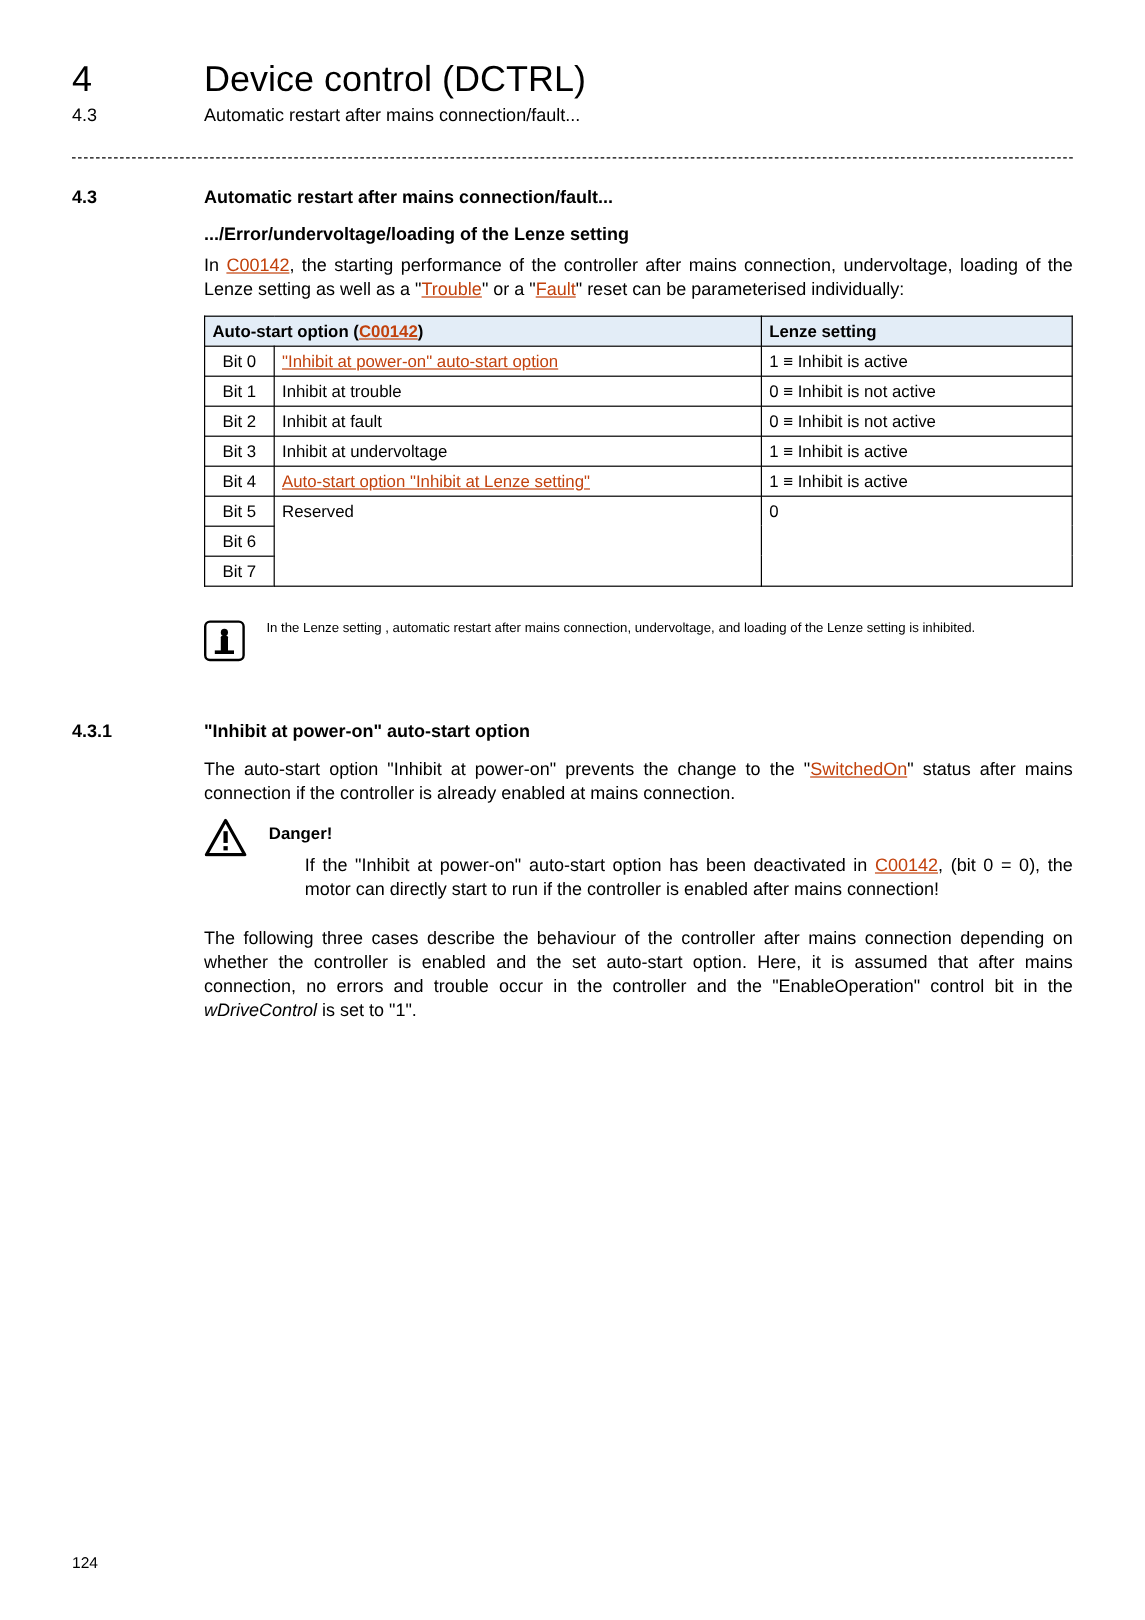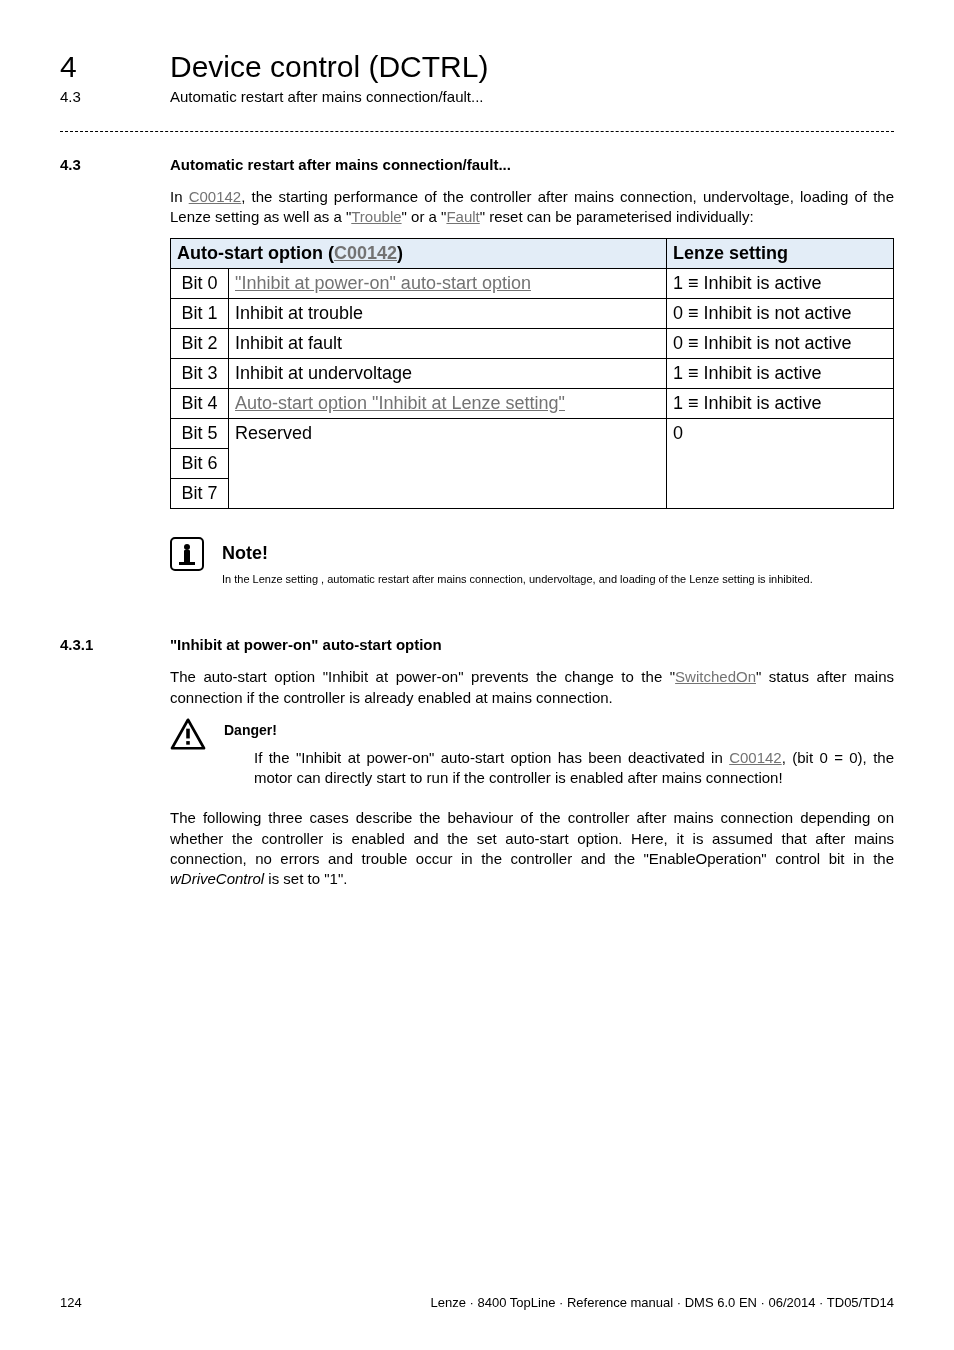--- a/index.html
+++ b/index.html
@@ -11,27 +11,27 @@
     .header-row2 { display: flex; align-items: baseline; margin-top: 4px; }
     .header-subnum { width: 110px; font-size: 15px; }
     .header-subtext { font-size: 15px; }
     .dashed-sep { border: none; border-top: 1.5px dashed #000; margin: 26px 0 24px 0; }
     .sec-row { display: flex; align-items: baseline; margin-bottom: 14px; }
     .sec-num { width: 110px; font-size: 15px; font-weight: 700; }
     .sec-title { font-size: 15px; font-weight: 700; }
     .content { margin-left: 110px; }
     .bold-line { font-size: 15px; font-weight: 700; margin-bottom: 8px; }
     .para { font-size: 15px; line-height: 1.35; margin-bottom: 10px; text-align: justify; }
-    .link { color: #737373; text-decoration: underline; }
+    .link { color: #c2410c; text-decoration: underline; }
 
-    table.opts { border-collapse: collapse; width: 100%; font-size: 18px; margin-bottom: 28px; }
+    table.opts { border-collapse: collapse; width: 100%; font-size: 14px; margin-bottom: 28px; }
     table.opts th, table.opts td { border: 1px solid #000; padding: 4px 6px; vertical-align: top; }
     table.opts th { text-align: left; font-weight: 700; background: #e3edf7; }
     .col-bit { width: 58px; text-align: center; }
-    .col-lenze { width: 227px; }
+    .col-lenze { width: 259px; }
 
     .note-block { display: flex; margin-bottom: 36px; }
     .note-icon { width: 34px; height: 34px; border: 2.5px solid #000; border-radius: 5px; display:flex; align-items:center; justify-content:center; flex-shrink:0; margin-right: 18px; position: relative; }
     .note-icon::before { content: ""; position:absolute; top:5px; width:6px; height:6px; background:#000; border-radius:50%; }
     .note-icon::after { content: ""; position:absolute; bottom:5px; width:6px; height:14px; background:#000; border-radius:1px; }
     .note-icon .bar { position:absolute; bottom:4px; width:16px; height:3px; background:#000; }
     .note-title { font-size: 18px; font-weight: 700; margin-top: 6px; margin-bottom: 8px; }
     .note-text { font-size: 11px; line-height: 1.35; }
     .note-col { padding-right: 6px; }
 
@@ -60,20 +60,21 @@
   </div>
 
   <hr class="dashed-sep">
 
   <div class="sec-row">
     <div class="sec-num">4.3</div>
     <div class="sec-title">Automatic restart after mains connection/fault...</div>
   </div>
 
   <div class="content">
+    <div class="bold-line">.../Error/undervoltage/loading of the Lenze setting</div>
     <p class="para">
       <span>In </span><a class="link">C00142</a><span>, the starting performance of the controller after mains connection, undervoltage, loading of the Lenze setting as well as a "</span><a class="link">Trouble</a><span>" or a "</span><a class="link">Fault</a><span>" reset can be parameterised individually:</span>
     </p>
 
     <table class="opts">
       <thead>
         <tr>
           <th colspan="2">
             <span>Auto-start option (</span><a class="link">C00142</a><span>)</span>
           </th>
@@ -118,21 +119,20 @@
             <td class="col-bit">Bit 7</td>
           </tr>
       </tbody>
     </table>
 
     <div class="note-block">
       <div class="note-icon">
           <span class="bar"></span>
         </div>
       <div class="note-col">
-        <div class="note-title">Note!</div>
         <div class="note-text">In the Lenze setting , automatic restart after mains connection, undervoltage, and loading of the Lenze setting is inhibited.</div>
       </div>
     </div>
   </div>
 
   <div class="sec-row" style="margin-top:14px;">
     <div class="sec-num">4.3.1</div>
     <div class="sec-title">"Inhibit at power-on" auto-start option</div>
   </div>
 
@@ -157,16 +157,15 @@
 
     <p class="para" style="text-align:justify;">
       <span>The following three cases describe the behaviour of the controller after mains connection depending on whether the controller is enabled and the set auto-start option. Here, it is assumed that after mains connection, no errors and trouble occur in the controller and the "EnableOperation" control bit in the </span><span class="italic">wDriveControl</span><span> is set to "1".</span>
     </p>
   </div>
 
   <div class="spacer"></div>
 
   <div class="footer">
     <div>124</div>
-    <div>Lenze · 8400 TopLine · Reference manual · DMS 6.0 EN · 06/2014 · TD05/TD14</div>
   </div>
 
 </div>
 
 </body></html>

